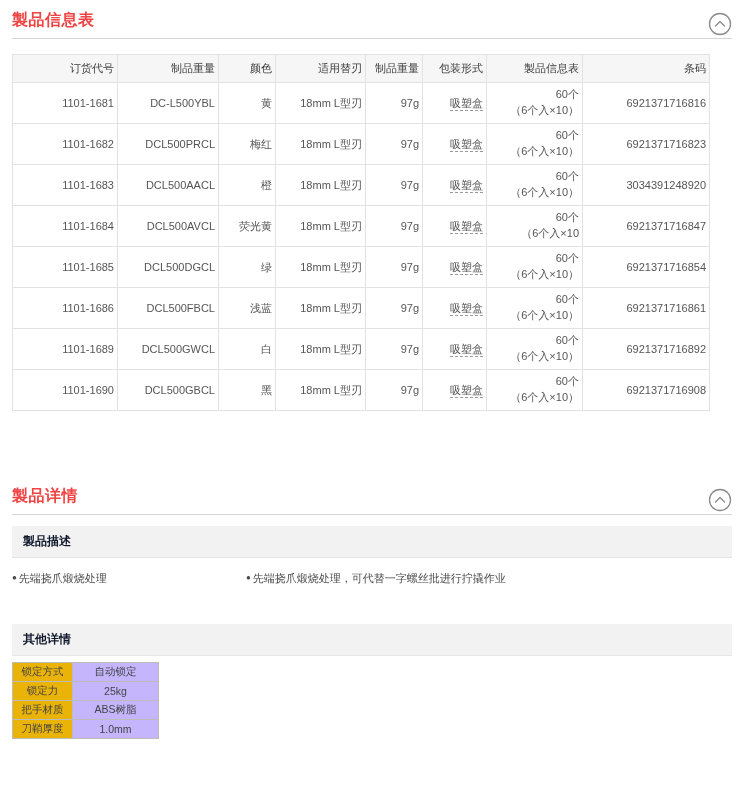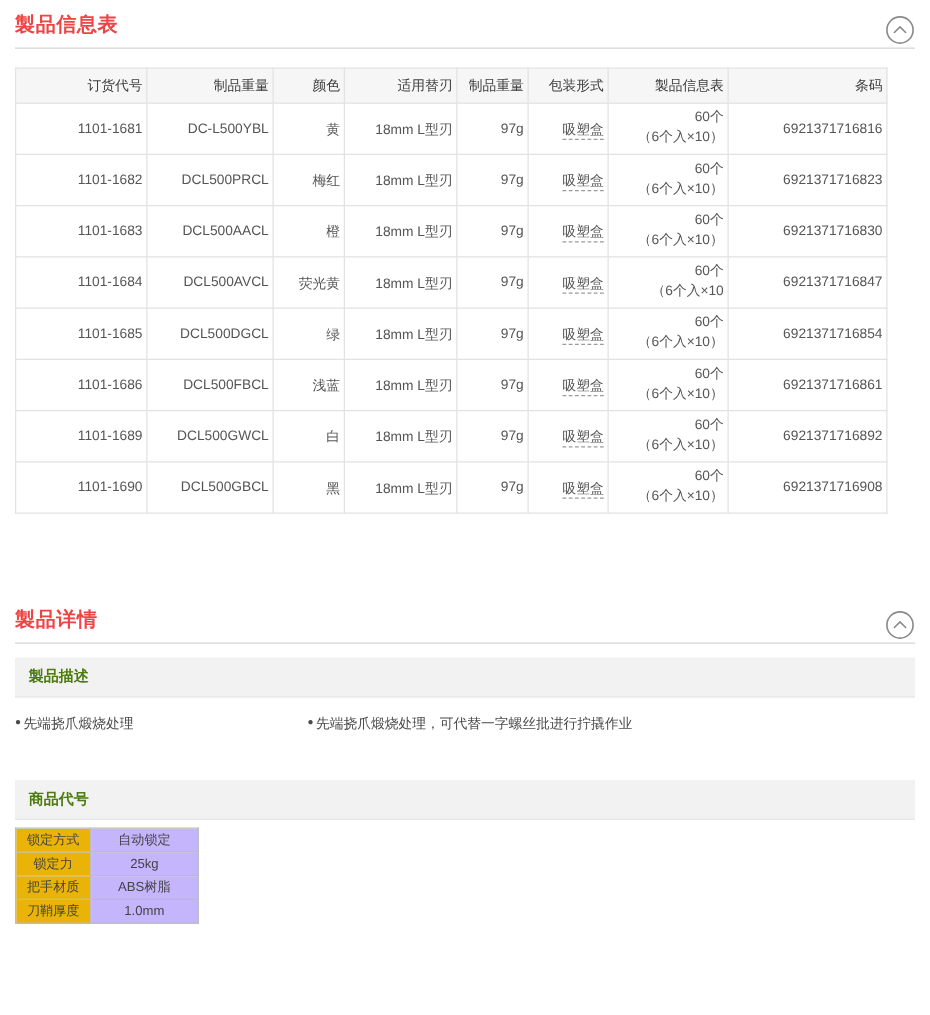--- a/index.html
+++ b/index.html
@@ -36,21 +36,21 @@
   col.c1 { width: 105px; } col.c2 { width: 101px; } col.c3 { width: 57px; }
   col.c4 { width: 90px; }  col.c5 { width: 57px; }  col.c6 { width: 64px; }
   col.c7 { width: 96px; }  col.c8 { width: 127px; }
   .pkg-link { border-bottom: 1px dashed #9a9a9a; padding-bottom: 1px; cursor: pointer; }
   .bundle-l { line-height: 1.45; }
 
   
   .section-details { margin-top: 71px; }
   .subbar {
     margin-top: 11px; background: #f2f2f2; border-bottom: 1px solid #e6e6e6;
-    padding: 7px 11px; font-size: 12px; font-weight: bold; color: #4d7c0f;
+    padding: 7px 11px; font-size: 12px; font-weight: bold; color: #0f172a;
   }
   .bullets { display: flex; padding: 13px 0 27px 0; font-size: 11px; color: #4a4a4a; }
   .bullet-item { display: flex; align-items: flex-start; }
   .bullet-item:nth-child(1) { width: 234px; }
   .dot { font-size: 8px; line-height: 14px; margin-right: 2px; color: #4a4a4a; }
 
   table.specs {
     border-collapse: collapse; margin-top: 6px;
     font-size: 10.5px; color: #444; text-align: center;
   }
@@ -130,21 +130,21 @@
             <td>1101-1683</td>
             <td>DCL500AACL</td>
             <td>橙</td>
             <td>18mm L型刃</td>
             <td>97g</td>
             <td><span class="pkg-link">吸塑盒</span></td>
             <td>
               <div class="bundle-l">60个</div>
               <div class="bundle-l">（6个入×10）</div>
             </td>
-            <td>6921371716830</td>
+            <td>3034391248920</td>
           </tr>
           <tr>
             <td>1101-1684</td>
             <td>DCL500AVCL</td>
             <td>荧光黄</td>
             <td>18mm L型刃</td>
             <td>97g</td>
             <td><span class="pkg-link">吸塑盒</span></td>
             <td>
               <div class="bundle-l">60个</div>
@@ -226,21 +226,21 @@
         <div class="bullet-item">
           <span class="dot">●</span>
           <span>先端挠爪煅烧处理</span>
         </div>
         <div class="bullet-item">
           <span class="dot">●</span>
           <span>先端挠爪煅烧处理，可代替一字螺丝批进行拧撬作业</span>
         </div>
       </div>
 
-    <div class="subbar">商品代号</div>
+    <div class="subbar">其他详情</div>
     <table class="specs">
       <tbody id="specs-body">
           <tr>
             <td class="spec-label">锁定方式</td>
             <td class="spec-value">自动锁定</td>
           </tr>
           <tr>
             <td class="spec-label">锁定力</td>
             <td class="spec-value">25kg</td>
           </tr>

